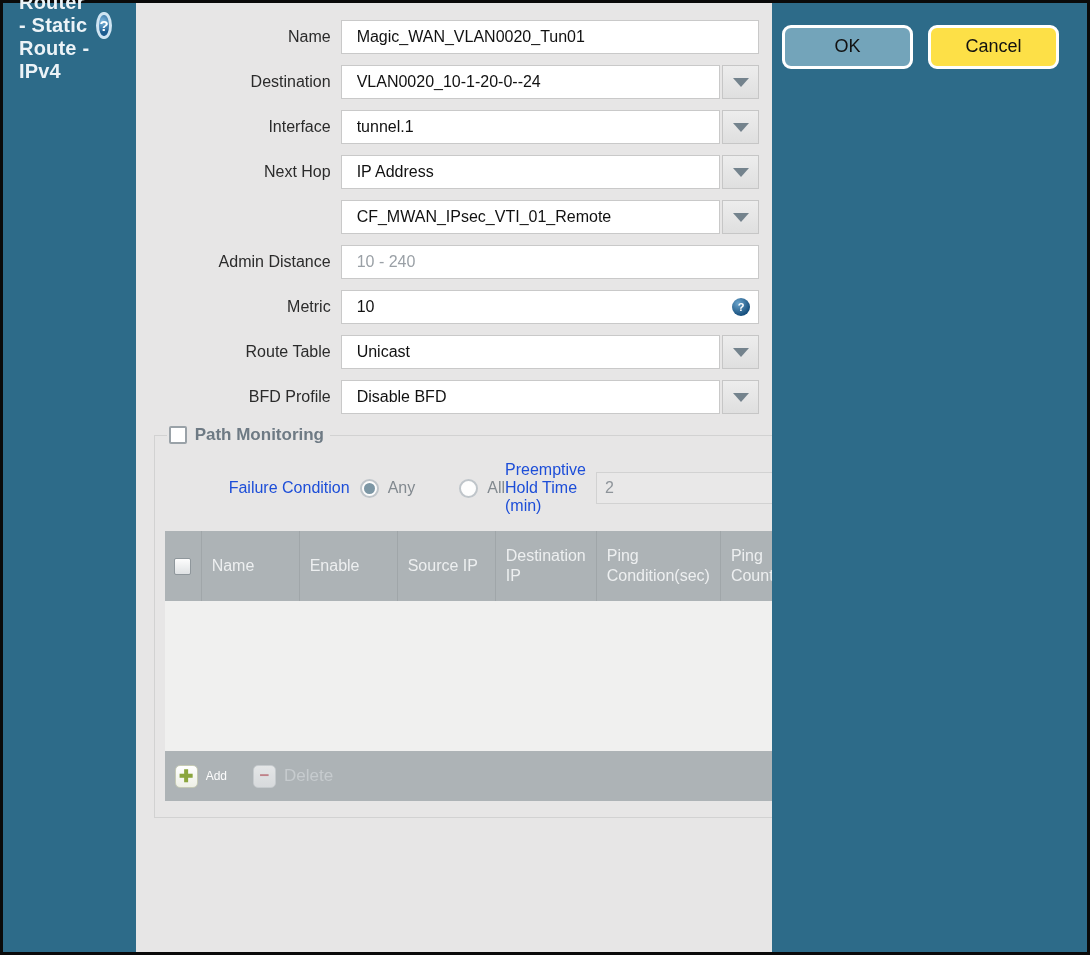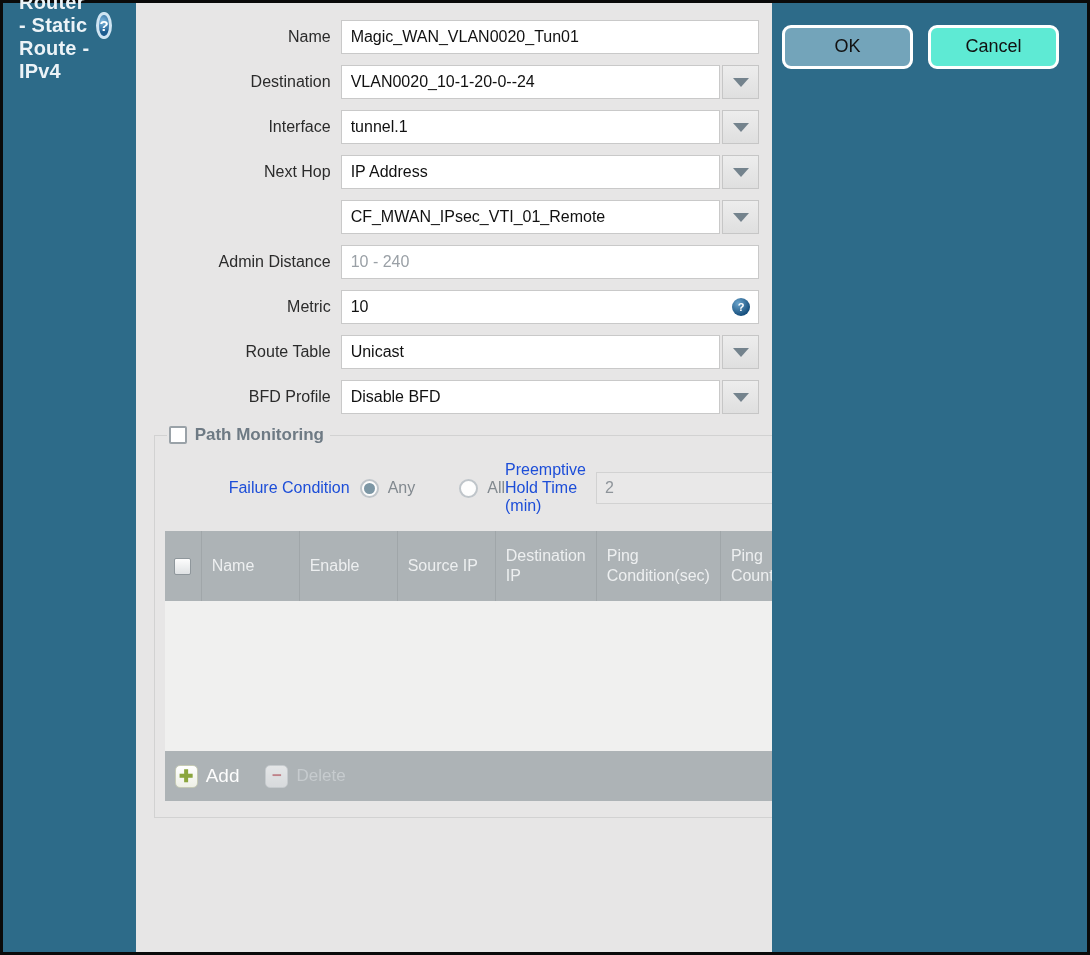--- a/index.html
+++ b/index.html
@@ -11,21 +11,21 @@
   .titlebar { height:45px; flex:0 0 45px; display:flex; align-items:center; justify-content:space-between; padding:0 14px 0 16px; }
   .titlebar-text { color:#ecf3f7; font-size:20px; font-weight:bold; letter-spacing:.2px; }
   .help-badge { width:27px; height:27px; border-radius:50%; background:radial-gradient(circle at 35% 30%, #7db6dd, #1d5c8f 70%); border:3px solid #cfe4f2; color:#fff; font-weight:bold; font-size:15px; display:flex; align-items:center; justify-content:center; cursor:pointer; }
 
   
   .content { flex:1; margin:0 10px; background:#e7e6e6; padding:17px 13px 0 0; overflow:hidden; }
 
   .form-row { display:flex; align-items:center; height:34px; margin-bottom:11px; }
   .form-label { width:205px; flex:0 0 205px; text-align:right; padding-right:10px; color:#2b2b2b; font-size:16px; }
   .field { flex:1; display:flex; height:34px; }
-  .txt { flex:1; height:34px; border:1px solid #c9c9c9; background:#fff; font-family:"Liberation Sans",sans-serif; font-size:16px; color:#111; padding:0 9px; outline:none; }
+  .txt { flex:1; height:34px; border:1px solid #c9c9c9; background:#fff; font-family:"Liberation Sans",sans-serif; font-size:16px; color:#111; padding:0 15px; outline:none; }
   .txt::placeholder { color:#9aa0a6; }
   .combo-btn { flex:0 0 37px; margin-left:2px; height:34px; background:linear-gradient(#ededed,#dfdfdf); border:1px solid #c6c6c6; display:flex; align-items:center; justify-content:center; cursor:pointer; }
   .arrow-down { width:0; height:0; border-left:8px solid transparent; border-right:8px solid transparent; border-top:9px solid #74838d; }
   .metric-wrap { position:relative; flex:1; display:flex; }
   .info-badge { position:absolute; right:9px; top:8px; width:18px; height:18px; border-radius:50%; background:radial-gradient(circle at 35% 30%, #6aa4cc, #174f7d 72%); color:#fff; font-size:11px; font-weight:bold; display:flex; align-items:center; justify-content:center; }
 
   
   fieldset.pm { border:1px solid #d2d2d2; margin:3px 10px 0 18px; padding:6px 10px 16px 10px; }
   legend.pm-legend { display:flex; align-items:center; gap:8px; padding:0 6px 0 2px; margin-left:2px; }
   .checkbox { width:18px; height:18px; background:#fff; border:2px solid #9aa2a8; border-radius:2px; display:inline-block; cursor:pointer; }
@@ -48,29 +48,29 @@
   .t-col { border-left:1px solid #a0a6a9; display:flex; align-items:center; padding:0 10px; color:#edeff0; font-size:16px; line-height:1.25; }
   .t-col:first-child { border-left:none; }
   .col-cb { flex:0 0 36px; justify-content:center; padding:0; }
   .col-f { flex:1 1 0; }
   .hdr-checkbox { width:17px; height:17px; background:linear-gradient(#fdfdfd,#dfe2e4); border:1px solid #8f979c; border-radius:2px; cursor:pointer; }
   .t-body { height:150px; background:#f0f0ef; }
   .t-foot { height:50px; background:#adb3b6; display:flex; align-items:center; padding-left:10px; gap:26px; }
   .tool-btn { display:flex; align-items:center; gap:8px; cursor:pointer; }
   .tool-icon { width:23px; height:23px; border-radius:5px; display:flex; align-items:center; justify-content:center; font-weight:bold; font-size:17px; }
   .add-icon { background:linear-gradient(#ffffff,#eef0e6); border:1px solid #c6cbb6; color:#8ba63e; }
-  .add-label { color:#fdfdfd; font-size:19px; }
+  .add-label { color:#fdfdfd; font-size:12px; }
   .del-icon { background:linear-gradient(#f2f3f4,#e2e4e6); border:1px solid #cdd1d4; color:#c4767e; opacity:.8; }
   .del-label { color:#c6cbce; font-size:17px; }
 
   
   .dlg-footer { height:87px; flex:0 0 87px; display:flex; align-items:center; justify-content:flex-start; gap:15px; padding-right:28px; }
   .btn { width:131px; height:44px; border-radius:9px; border:3px solid #ffffff; font-family:"Liberation Sans",sans-serif; font-size:18px; color:#111; cursor:pointer; }
   .btn-ok { background:#73a4ba; }
-  .btn-cancel { background:#5eead4; }
+  .btn-cancel { background:#fde047; }
 </style>
 </head>
 <body>
 
 <div class="screenshot">
   <div class="dialog">
 
     <div class="titlebar">
       <span class="titlebar-text">Virtual Router - Static Route - IPv4</span>
       <span class="help-badge">?</span>

